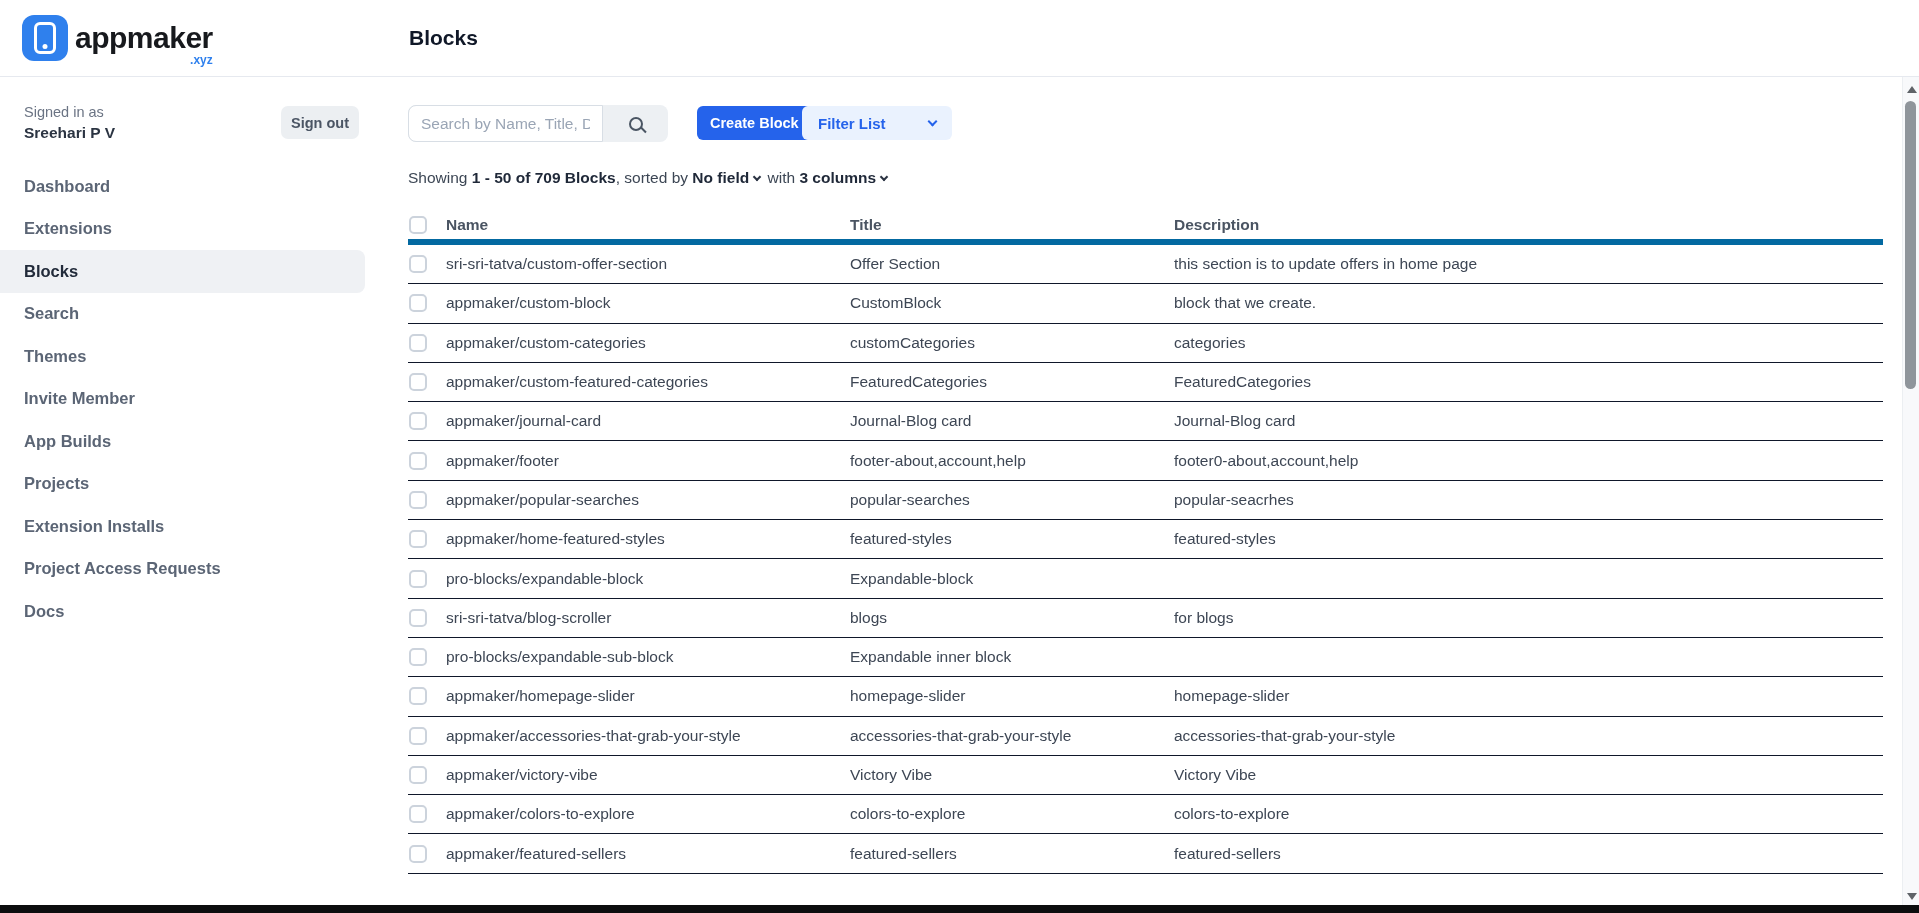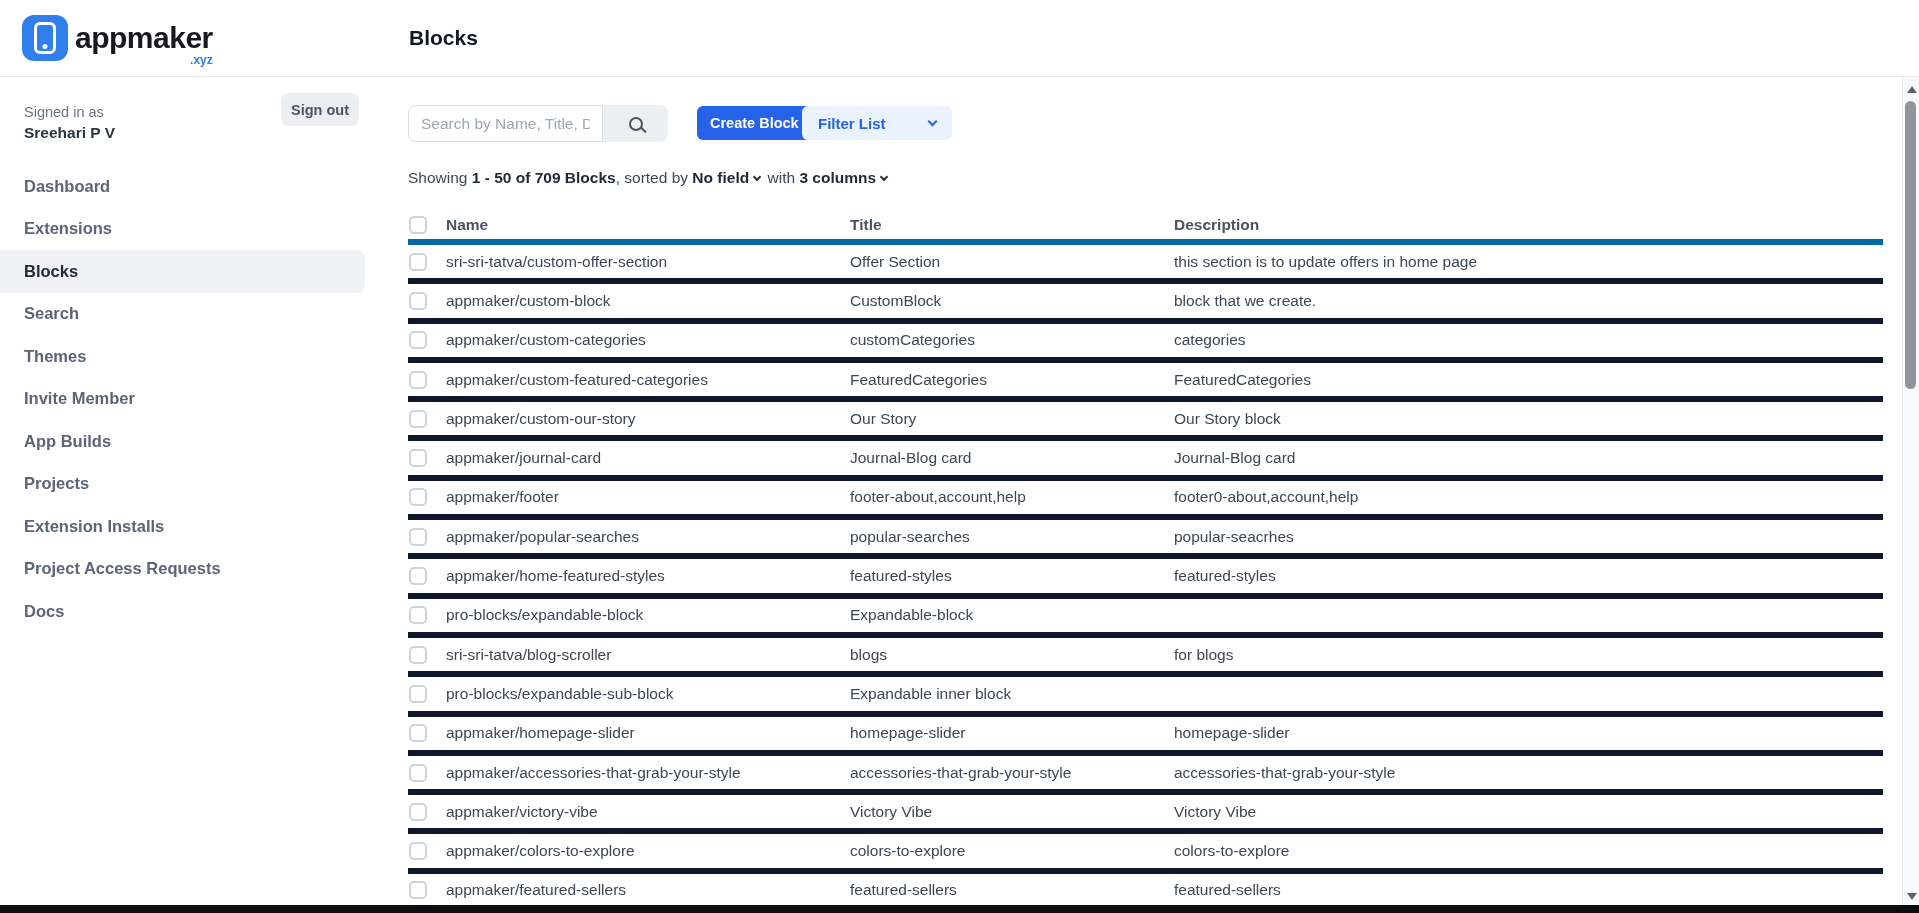--- a/index.html
+++ b/index.html
@@ -16,21 +16,21 @@
   .phone::after { content:""; position:absolute; width:5px; height:5px; background:#fff;
                   border-radius:50%; bottom:2px; left:50%; transform:translateX(-50%); }
   .logo-text-wrap { margin-left:7px; position:relative; }
   .logo-text { font-size:30px; font-weight:700; color:#17191d; letter-spacing:-0.5px; line-height:46px; }
   .logo-tld { position:absolute; right:0; bottom:-6px; font-size:12px; font-weight:700; color:#2f80ed; }
   .page-title { position:absolute; left:409px; top:26px; font-size:21px; font-weight:700; color:#101828; }
 
   
   .signed-in-label { position:absolute; left:24px; top:104px; font-size:14.5px; color:#6b7484; }
   .user-name { position:absolute; left:24px; top:124px; font-size:15.5px; font-weight:700; color:#2b3442; }
-  .signout-btn { position:absolute; left:281px; top:93px; width:78px; height:33px; background:#eceff2;
+  .signout-btn { position:absolute; left:281px; top:106px; width:78px; height:33px; background:#eceff2;
                  border:none; border-radius:7px; font-size:14.5px; font-weight:600; color:#4b5564;
                  font-family:inherit; cursor:pointer; }
   .nav { position:absolute; left:0; top:165px; width:365px; }
   .nav-item { height:42.5px; display:flex; align-items:center; padding-left:24px;
               font-size:16.5px; font-weight:600; color:#5b6575; cursor:pointer; }
   .nav-item.active { background:#eff1f4; border-radius:0 8px 8px 0; color:#222b3a; }
 
   
   .search-group { position:absolute; left:408px; top:105px; width:260px; height:37px;
                   background:#edf0f3; border-radius:8px; display:flex; }
@@ -59,21 +59,21 @@
   .summary { position:absolute; left:408px; top:169px; font-size:15.5px; color:#3c4654; }
   .summary b { color:#1f2838; font-weight:700; }
   .summary .chev { border-color:#2a3342; width:6px; height:6px; margin-left:5px; margin-right:3px; }
   .drop-inline { cursor:pointer; }
 
   
   .table { position:absolute; left:408px; top:211px; width:1475px; bottom:0; }
   .thead { display:grid; grid-template-columns:38px 404px 324px 1fr; height:34px; align-items:center;
            border-bottom:6px solid #0369a1; font-size:15.5px; font-weight:600; color:#4a5462; }
   .trow { display:grid; grid-template-columns:38px 404px 324px 1fr; height:39.3px; align-items:center;
-          border-bottom:6px solid #0f172a; font-size:15.5px; color:#3d4654; cursor:pointer; }
+          border-bottom:1px solid #0f172a; font-size:15.5px; color:#3d4654; cursor:pointer; }
   .cell { overflow:hidden; white-space:nowrap; text-overflow:ellipsis; padding-right:10px; }
   .checkbox { width:18px; height:18px; border:2px solid #ccd3dc; border-radius:5px; background:#fff;
               margin-left:1px; display:inline-block; cursor:pointer; }
 
   
   .scrollbar { position:absolute; top:77px; right:0; bottom:0; width:17px; background:#f8f9fb;
                border-left:1px solid #eceff2; z-index:5; }
   .sb-thumb { position:absolute; top:24px; left:2px; width:11px; height:288px; background:#8f959b;
               border-radius:6px; cursor:pointer; }
   .sb-up { position:absolute; top:9px; left:4px; width:0; height:0;
@@ -188,26 +188,20 @@
     <div class="cell">categories</div>
   </div>
         <div class="trow">
     <span class="checkbox"></span>
     <div class="cell">appmaker/custom-featured-categories</div>
     <div class="cell">FeaturedCategories</div>
     <div class="cell">FeaturedCategories</div>
   </div>
         <div class="trow">
     <span class="checkbox"></span>
-    <div class="cell">appmaker/custom-our-story</div>
-    <div class="cell">Our Story</div>
-    <div class="cell">Our Story block</div>
-  </div>
-        <div class="trow">
-    <span class="checkbox"></span>
     <div class="cell">appmaker/journal-card</div>
     <div class="cell">Journal-Blog card</div>
     <div class="cell">Journal-Blog card</div>
   </div>
         <div class="trow">
     <span class="checkbox"></span>
     <div class="cell">appmaker/footer</div>
     <div class="cell">footer-about,account,help</div>
     <div class="cell">footer0-about,account,help</div>
   </div>

